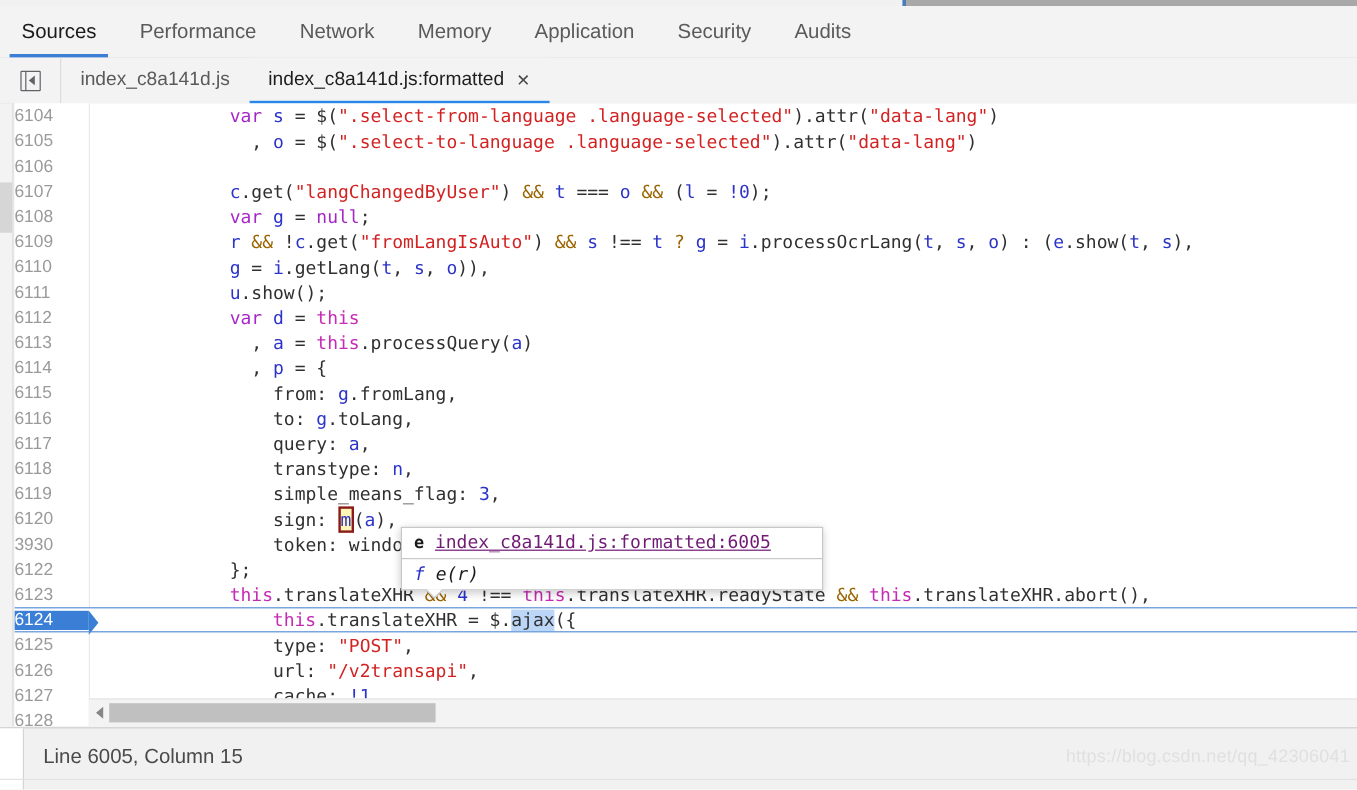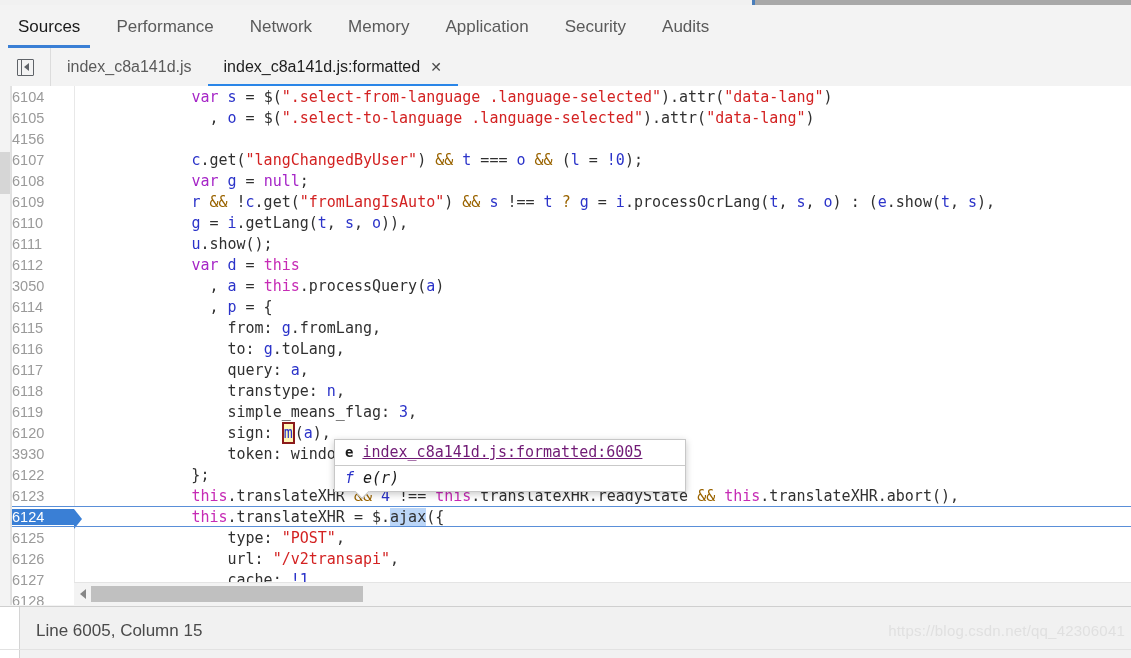--- a/index.html
+++ b/index.html
@@ -204,20 +204,21 @@
     user-select: none;
   }
   .code-text {
     padding-left: 9px;
     white-space: pre;
   }
 
   
   .code-line.current {
     background: #ffffff;
+    gap: 36px;
   }
   .code-line.current .ln {
     background: #3a7fd5;
     color: #ffffff;
     position: relative;
   }
   .code-line.current .ln::after {
     content: "";
     position: absolute;
     right: -8px; top: 0;
@@ -425,28 +426,28 @@
 
   <div class="left-scroll-track">
     <div class="left-scroll-thumb"></div>
   </div>
 
   <div class="editor">
     <div class="gutter-bg"></div>
     <div class="code-lines" id="code-lines">
         <div class="code-line"><div class="ln">6104</div><div class="code-text"><span class="plain">            </span><span class="kw">var</span><span class="plain"> </span><span class="var">s</span><span class="plain"> = </span><span class="plain">$(</span><span class="str">".select-from-language .language-selected"</span><span class="plain">).attr(</span><span class="str">"data-lang"</span><span class="plain">)</span></div></div>
         <div class="code-line"><div class="ln">6105</div><div class="code-text"><span class="plain">              , </span><span class="var">o</span><span class="plain"> = </span><span class="plain">$(</span><span class="str">".select-to-language .language-selected"</span><span class="plain">).attr(</span><span class="str">"data-lang"</span><span class="plain">)</span></div></div>
-        <div class="code-line"><div class="ln">4156</div></div>
+        <div class="code-line"><div class="ln">6106</div></div>
         <div class="code-line"><div class="ln">6107</div><div class="code-text"><span class="plain">            </span><span class="var">c</span><span class="plain">.get(</span><span class="str">"langChangedByUser"</span><span class="plain">) </span><span class="op">&amp;&amp;</span><span class="plain"> </span><span class="var">t</span><span class="plain"> === </span><span class="var">o</span><span class="plain"> </span><span class="op">&amp;&amp;</span><span class="plain"> (</span><span class="var">l</span><span class="plain"> = </span><span class="num">!0</span><span class="plain">);</span></div></div>
         <div class="code-line"><div class="ln">6108</div><div class="code-text"><span class="plain">            </span><span class="kw">var</span><span class="plain"> </span><span class="var">g</span><span class="plain"> = </span><span class="kw">null</span><span class="plain">;</span></div></div>
         <div class="code-line"><div class="ln">6109</div><div class="code-text"><span class="plain">            </span><span class="var">r</span><span class="plain"> </span><span class="op">&amp;&amp;</span><span class="plain"> !</span><span class="var">c</span><span class="plain">.get(</span><span class="str">"fromLangIsAuto"</span><span class="plain">) </span><span class="op">&amp;&amp;</span><span class="plain"> </span><span class="var">s</span><span class="plain"> !== </span><span class="var">t</span><span class="plain"> </span><span class="op">?</span><span class="plain"> </span><span class="var">g</span><span class="plain"> = </span><span class="var">i</span><span class="plain">.processOcrLang(</span><span class="var">t</span><span class="plain">, </span><span class="var">s</span><span class="plain">, </span><span class="var">o</span><span class="plain">) : (</span><span class="var">e</span><span class="plain">.show(</span><span class="var">t</span><span class="plain">, </span><span class="var">s</span><span class="plain">),</span></div></div>
         <div class="code-line"><div class="ln">6110</div><div class="code-text"><span class="plain">            </span><span class="var">g</span><span class="plain"> = </span><span class="var">i</span><span class="plain">.getLang(</span><span class="var">t</span><span class="plain">, </span><span class="var">s</span><span class="plain">, </span><span class="var">o</span><span class="plain">)),</span></div></div>
         <div class="code-line"><div class="ln">6111</div><div class="code-text"><span class="plain">            </span><span class="var">u</span><span class="plain">.show();</span></div></div>
         <div class="code-line"><div class="ln">6112</div><div class="code-text"><span class="plain">            </span><span class="kw">var</span><span class="plain"> </span><span class="var">d</span><span class="plain"> = </span><span class="this">this</span></div></div>
-        <div class="code-line"><div class="ln">3050</div><div class="code-text"><span class="plain">              , </span><span class="var">a</span><span class="plain"> = </span><span class="this">this</span><span class="plain">.processQuery(</span><span class="var">a</span><span class="plain">)</span></div></div>
+        <div class="code-line"><div class="ln">6113</div><div class="code-text"><span class="plain">              , </span><span class="var">a</span><span class="plain"> = </span><span class="this">this</span><span class="plain">.processQuery(</span><span class="var">a</span><span class="plain">)</span></div></div>
         <div class="code-line"><div class="ln">6114</div><div class="code-text"><span class="plain">              , </span><span class="var">p</span><span class="plain"> = {</span></div></div>
         <div class="code-line"><div class="ln">6115</div><div class="code-text"><span class="plain">                from: </span><span class="var">g</span><span class="plain">.fromLang,</span></div></div>
         <div class="code-line"><div class="ln">6116</div><div class="code-text"><span class="plain">                to: </span><span class="var">g</span><span class="plain">.toLang,</span></div></div>
         <div class="code-line"><div class="ln">6117</div><div class="code-text"><span class="plain">                query: </span><span class="var">a</span><span class="plain">,</span></div></div>
         <div class="code-line"><div class="ln">6118</div><div class="code-text"><span class="plain">                transtype: </span><span class="var">n</span><span class="plain">,</span></div></div>
         <div class="code-line"><div class="ln">6119</div><div class="code-text"><span class="plain">                simple_means_flag: </span><span class="num">3</span><span class="plain">,</span></div></div>
         <div class="code-line"><div class="ln">6120</div><div class="code-text"><span class="plain">                sign: </span><span class="m-highlight var">m</span><span class="plain">(</span><span class="var">a</span><span class="plain">),</span></div></div>
         <div class="code-line"><div class="ln">3930</div><div class="code-text"><span class="plain">                token: window.common.token</span></div></div>
         <div class="code-line"><div class="ln">6122</div><div class="code-text"><span class="plain">            };</span></div></div>
         <div class="code-line"><div class="ln">6123</div><div class="code-text"><span class="plain">            </span><span class="this">this</span><span class="plain">.translateXHR </span><span class="op">&amp;&amp;</span><span class="plain"> </span><span class="num">4</span><span class="plain"> !== </span><span class="this">this</span><span class="plain">.translateXHR.readyState </span><span class="op">&amp;&amp;</span><span class="plain"> </span><span class="this">this</span><span class="plain">.translateXHR.abort(),</span></div></div>

